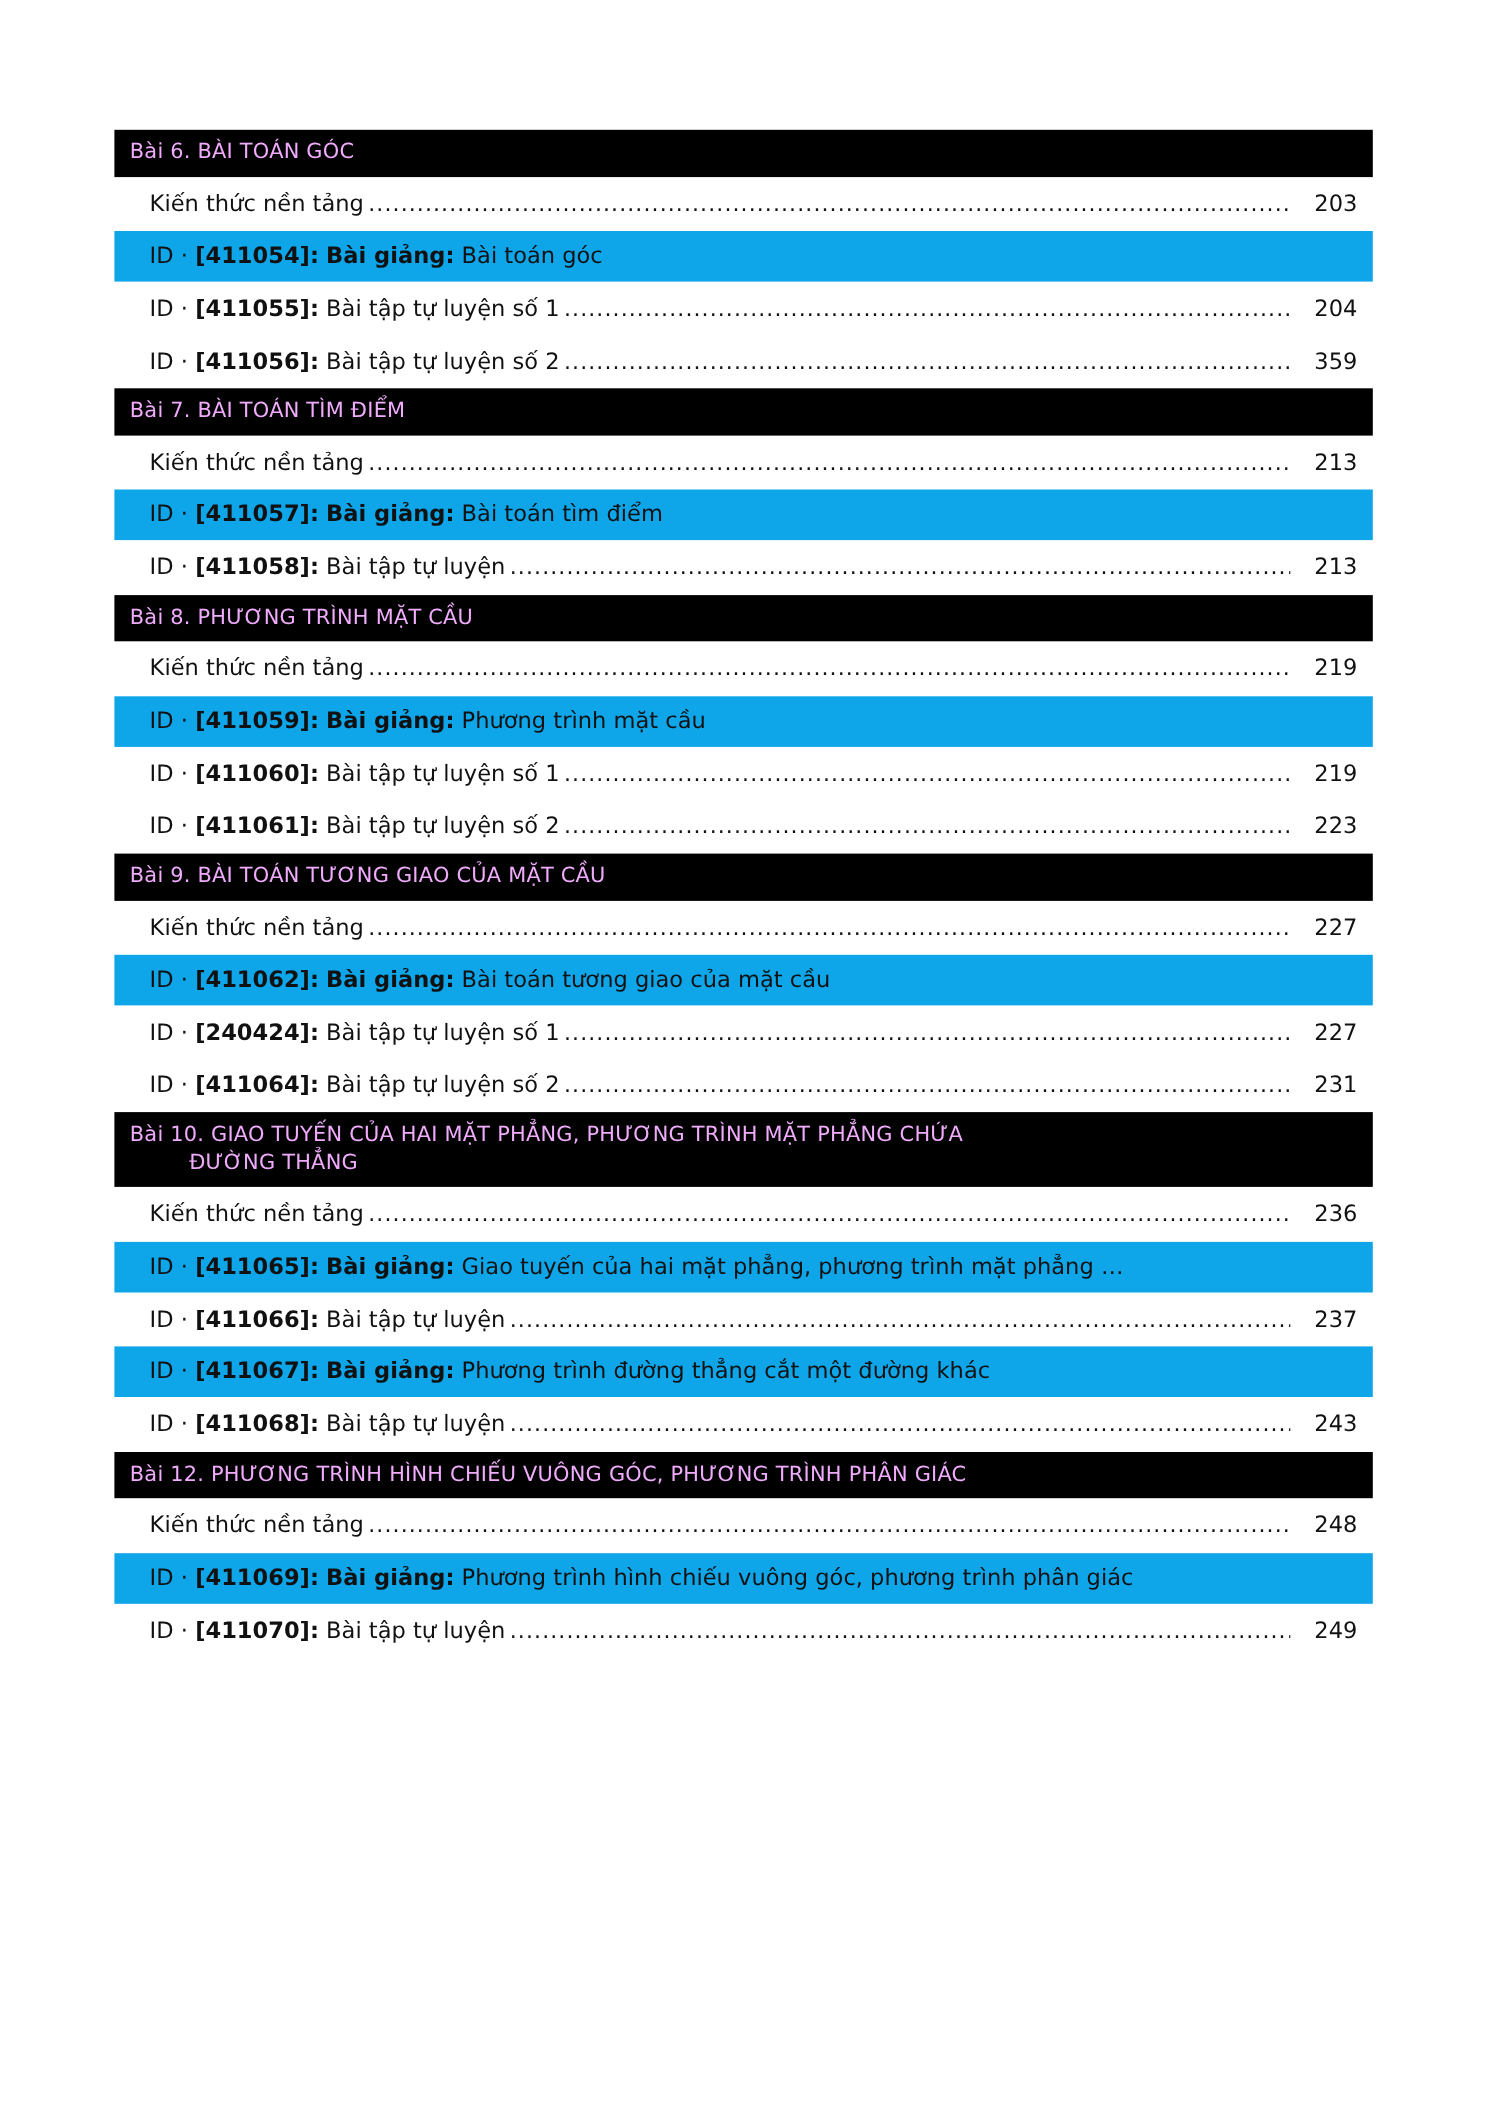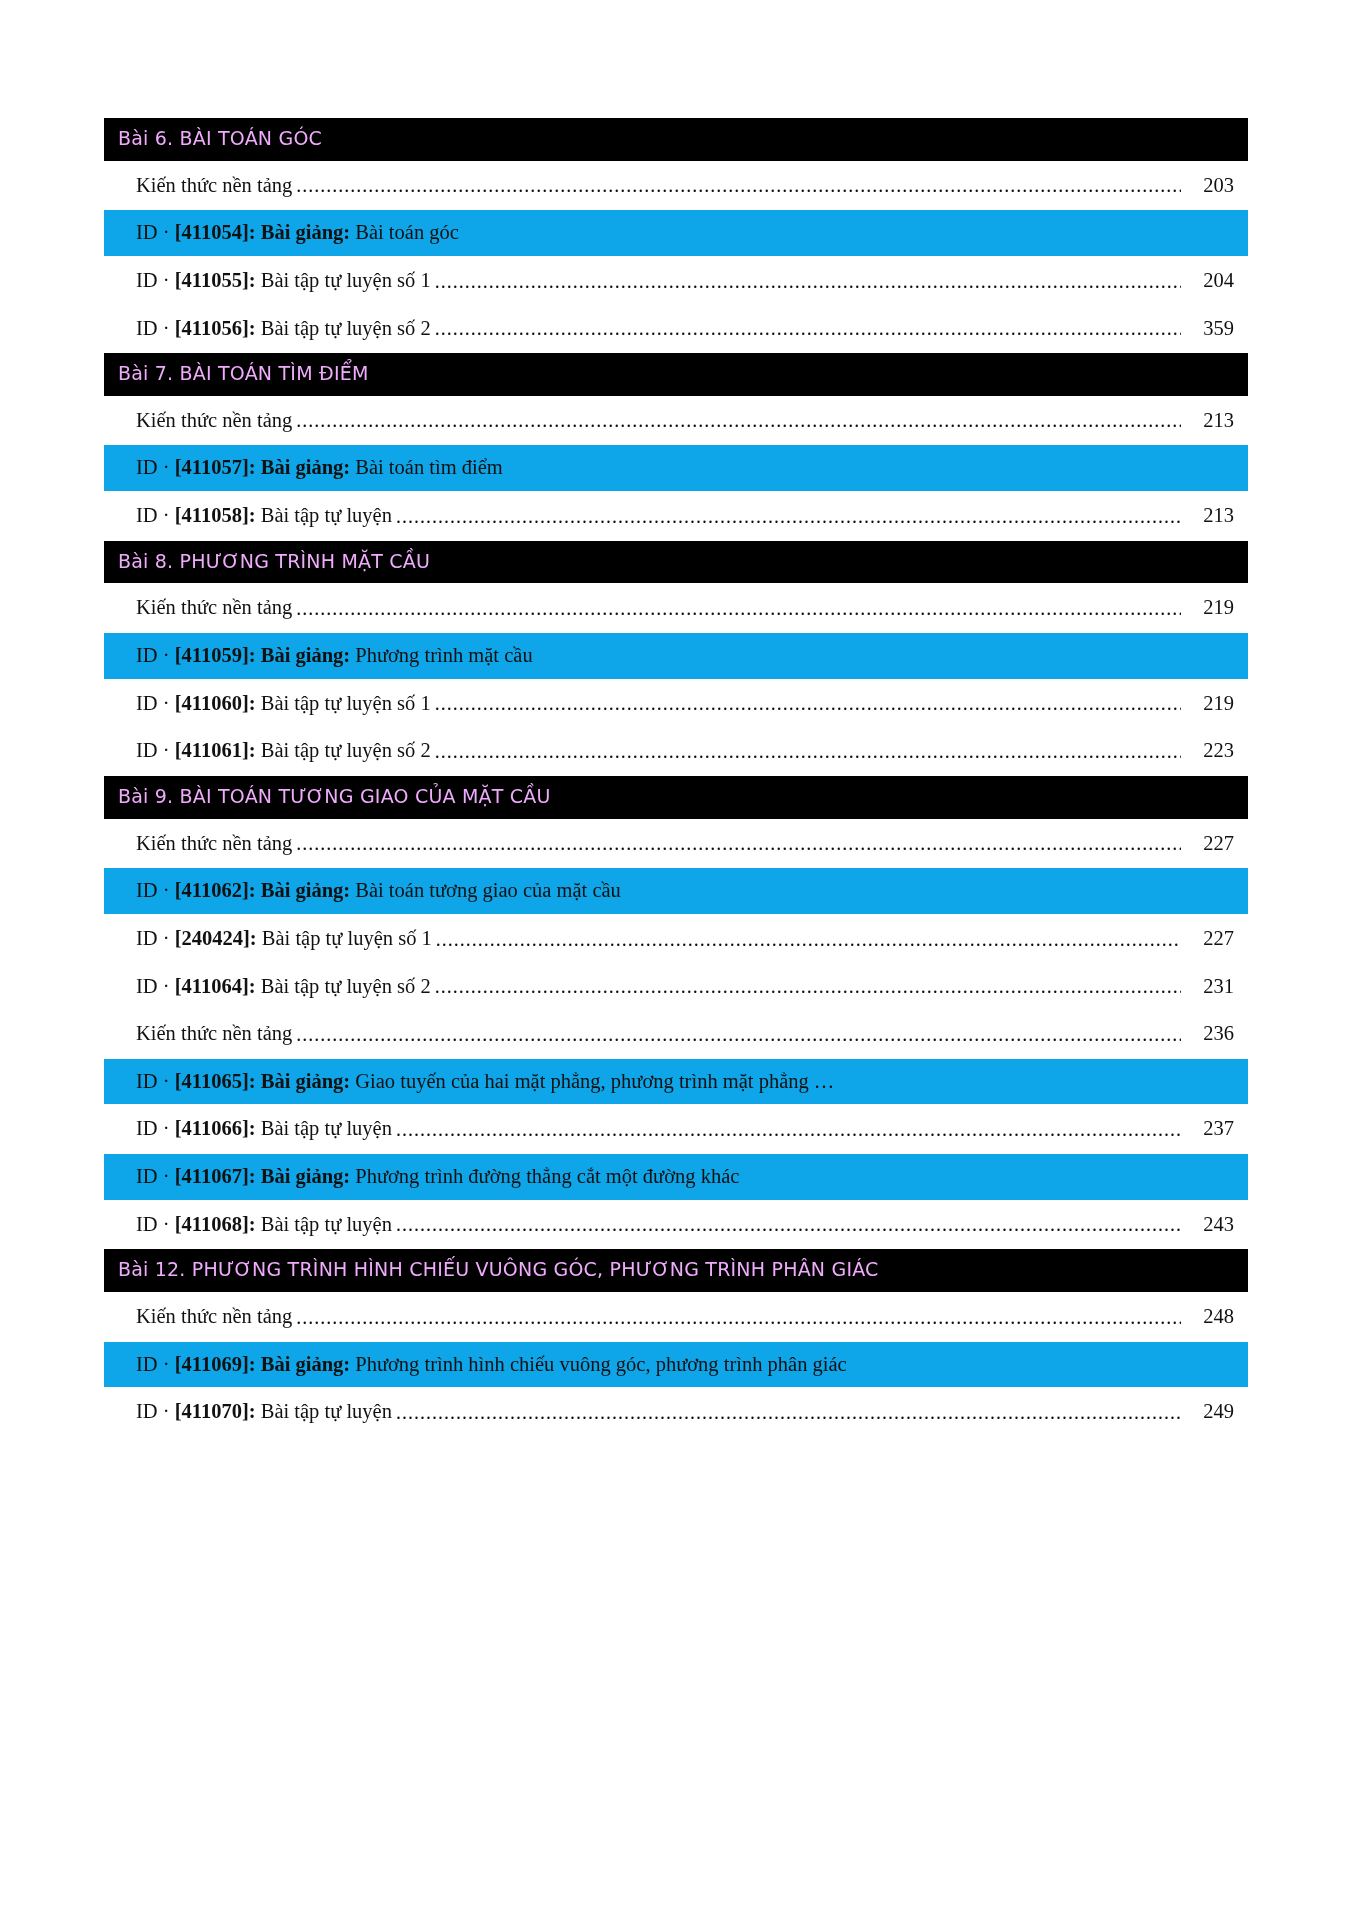--- a/index.html
+++ b/index.html
@@ -36,29 +36,28 @@
     margin: 0 0 2px 0;
     box-sizing: border-box;
   }
   .section-bar .cont {
     display: block;
     padding-left: 54px;
   }
   
   .entry {
     display: flex;
-    align-items: flex-end;
+    align-items: flex-start;
     font-size: 20.5px;
     line-height: 1.3;
     padding: 9px 14px 10px 32px;
     box-sizing: border-box;
     margin-bottom: 2px;
     background: #ffffff;
     white-space: nowrap;
-    font-family: Liberation Serif, serif;
   }
   .entry.shaded {
     background: #0ea5e9;
   }
   .entry .label {
     flex: 0 0 auto;
   }
   .entry .leader {
     flex: 1 1 auto;
     overflow: hidden;
@@ -167,20 +166,21 @@
       <div class="entry">
         <span class="label"><span class="id-prefix">ID ·</span> <span class="id-num">[240424]:</span> <span class="desc">Bài tập tự luyện số 1</span></span>
         <span class="leader">................................................................................................................................................................................................................................................................................................................................................................................................................</span>
         <span class="page-num">227</span>
       </div>
       <div class="entry">
         <span class="label"><span class="id-prefix">ID ·</span> <span class="id-num">[411064]:</span> <span class="desc">Bài tập tự luyện số 2</span></span>
         <span class="leader">................................................................................................................................................................................................................................................................................................................................................................................................................</span>
         <span class="page-num">231</span>
       </div>
+      <div class="section-bar"><span>Bài 10. GIAO TUYẾN CỦA HAI MẶT PHẲNG, PHƯƠNG TRÌNH MẶT PHẲNG CHỨA</span><span class="cont">ĐƯỜNG THẲNG</span></div>
       <div class="entry">
         <span class="label"><span>Kiến thức nền tảng</span></span>
         <span class="leader">................................................................................................................................................................................................................................................................................................................................................................................................................</span>
         <span class="page-num">236</span>
       </div>
       <div class="entry shaded no-leader">
         <span class="label"><span class="id-prefix">ID ·</span> <span class="id-num">[411065]:</span> <span class="kind">Bài giảng:</span> <span class="desc">Giao tuyến của hai mặt phẳng, phương trình mặt phẳng …</span></span>
         <span class="leader">................................................................................................................................................................................................................................................................................................................................................................................................................</span>
         <span class="page-num"></span>
       </div>

